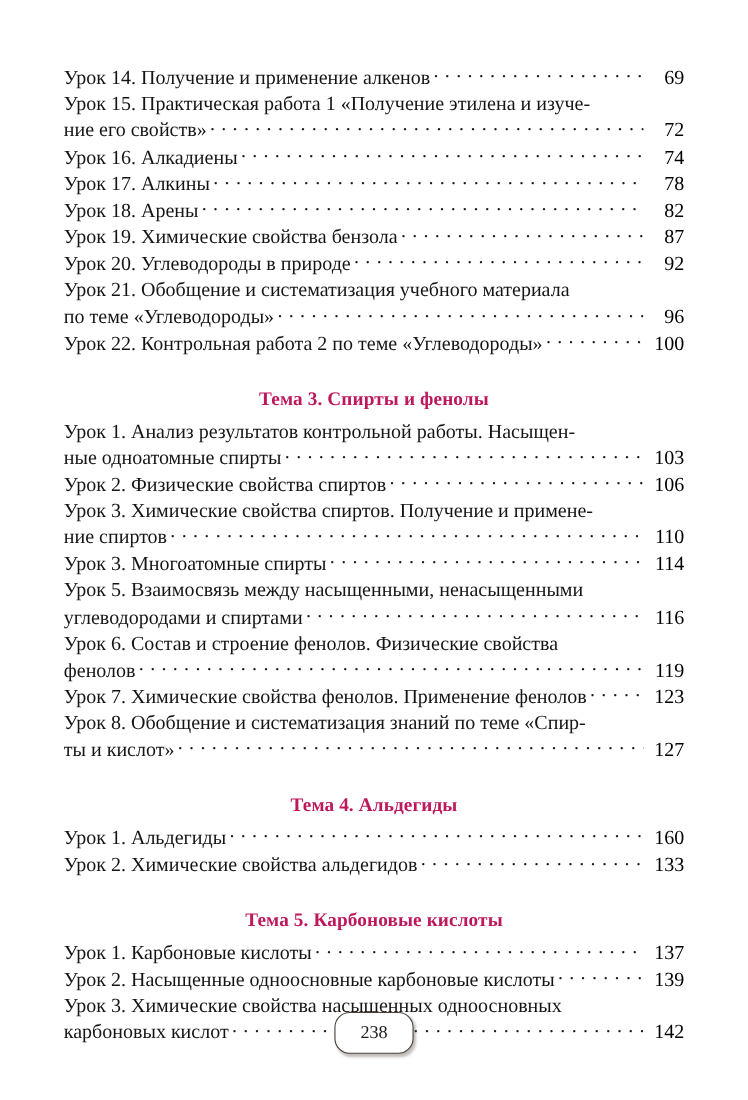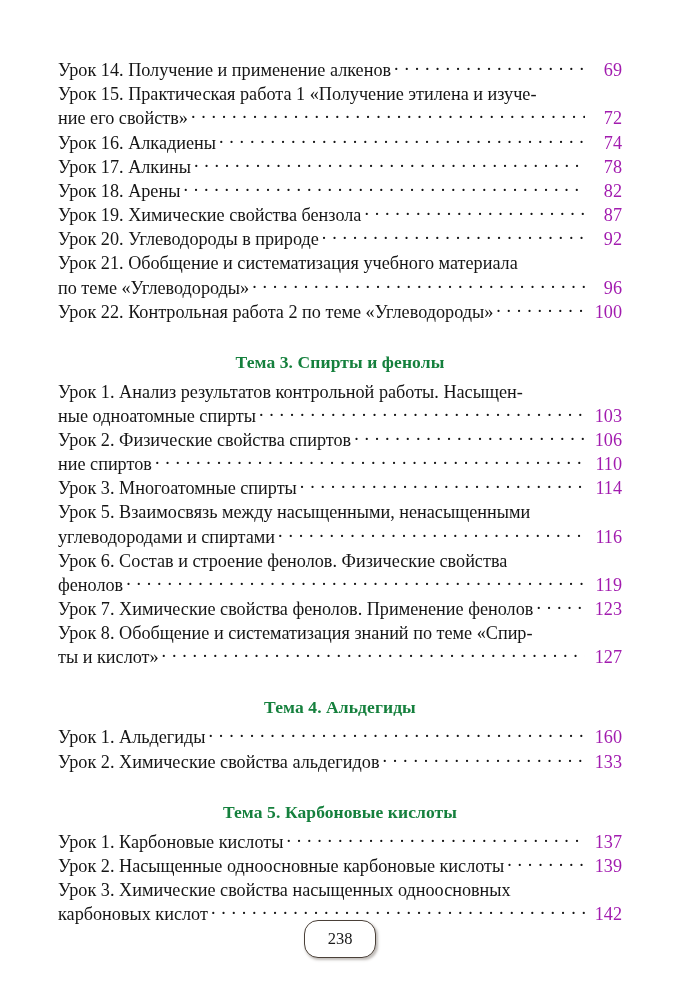--- a/index.html
+++ b/index.html
@@ -32,21 +32,21 @@
     top: 58px;
     width: 564px;
   }
 
   
   .section-heading {
     text-align: center;
     font-weight: bold;
     font-size: 17.5px;
     letter-spacing: 0.1px;
-    color: #15803d;
+    color: #be185d;
     line-height: 24px;
   }
   .sp-before-heading { margin-top: 26px; }
   .sp-after-heading  { margin-bottom: 6px; }
 
   
   .entry {
     font-size: 18.2px;
     line-height: 24px;
     color: #151515;
@@ -84,21 +84,21 @@
     letter-spacing: 0.6px;
     font-size: 18.2px;
     color: #151515;
   }
 
   .page-num {
     flex: 0 0 auto;
     width: 36px;
     text-align: right;
     font-size: 18.2px;
-    color: #a21caf;
+    color: #000000;
   }
 
   
   .footer {
     position: absolute;
     left: 0;
     top: 920px;
     width: 680px;
     display: flex;
     justify-content: center;
@@ -206,20 +206,23 @@
         </div>
       </div>
       <div class="entry">
         <div class="line">
           <span class="line-text">Урок 2. Физические свойства спиртов</span>
           <span class="leader"></span>
           <span class="page-num">106</span>
         </div>
       </div>
       <div class="entry">
+        <div class="line no-leader">
+          <span class="line-text">Урок 3. Химические свойства спиртов. Получение и примене-</span>
+        </div>
         <div class="line">
           <span class="line-text">ние спиртов</span>
           <span class="leader"></span>
           <span class="page-num">110</span>
         </div>
       </div>
       <div class="entry">
         <div class="line">
           <span class="line-text">Урок 3. Многоатомные спирты</span>
           <span class="leader"></span>

